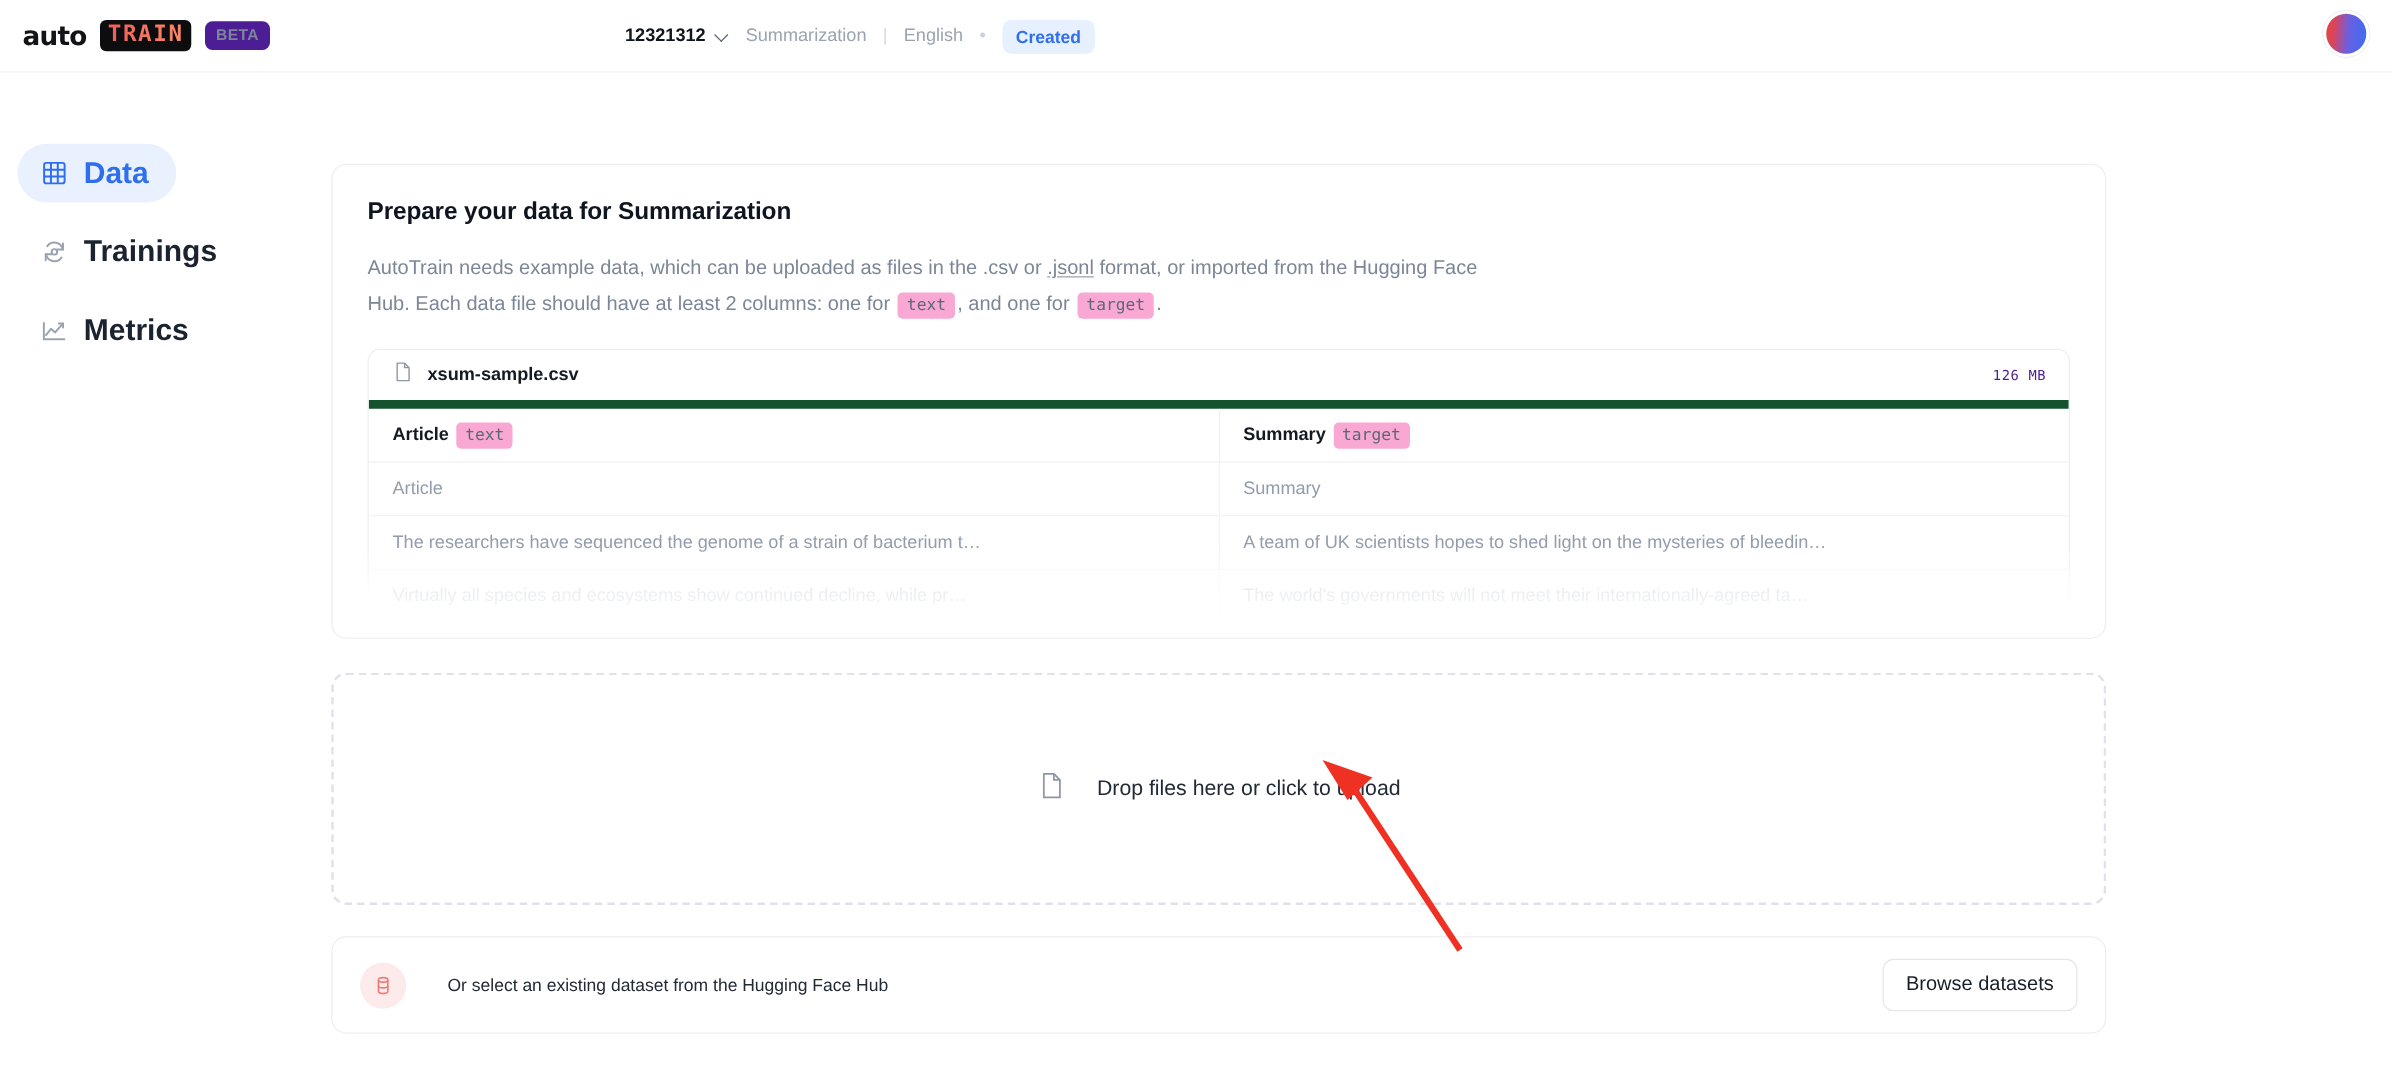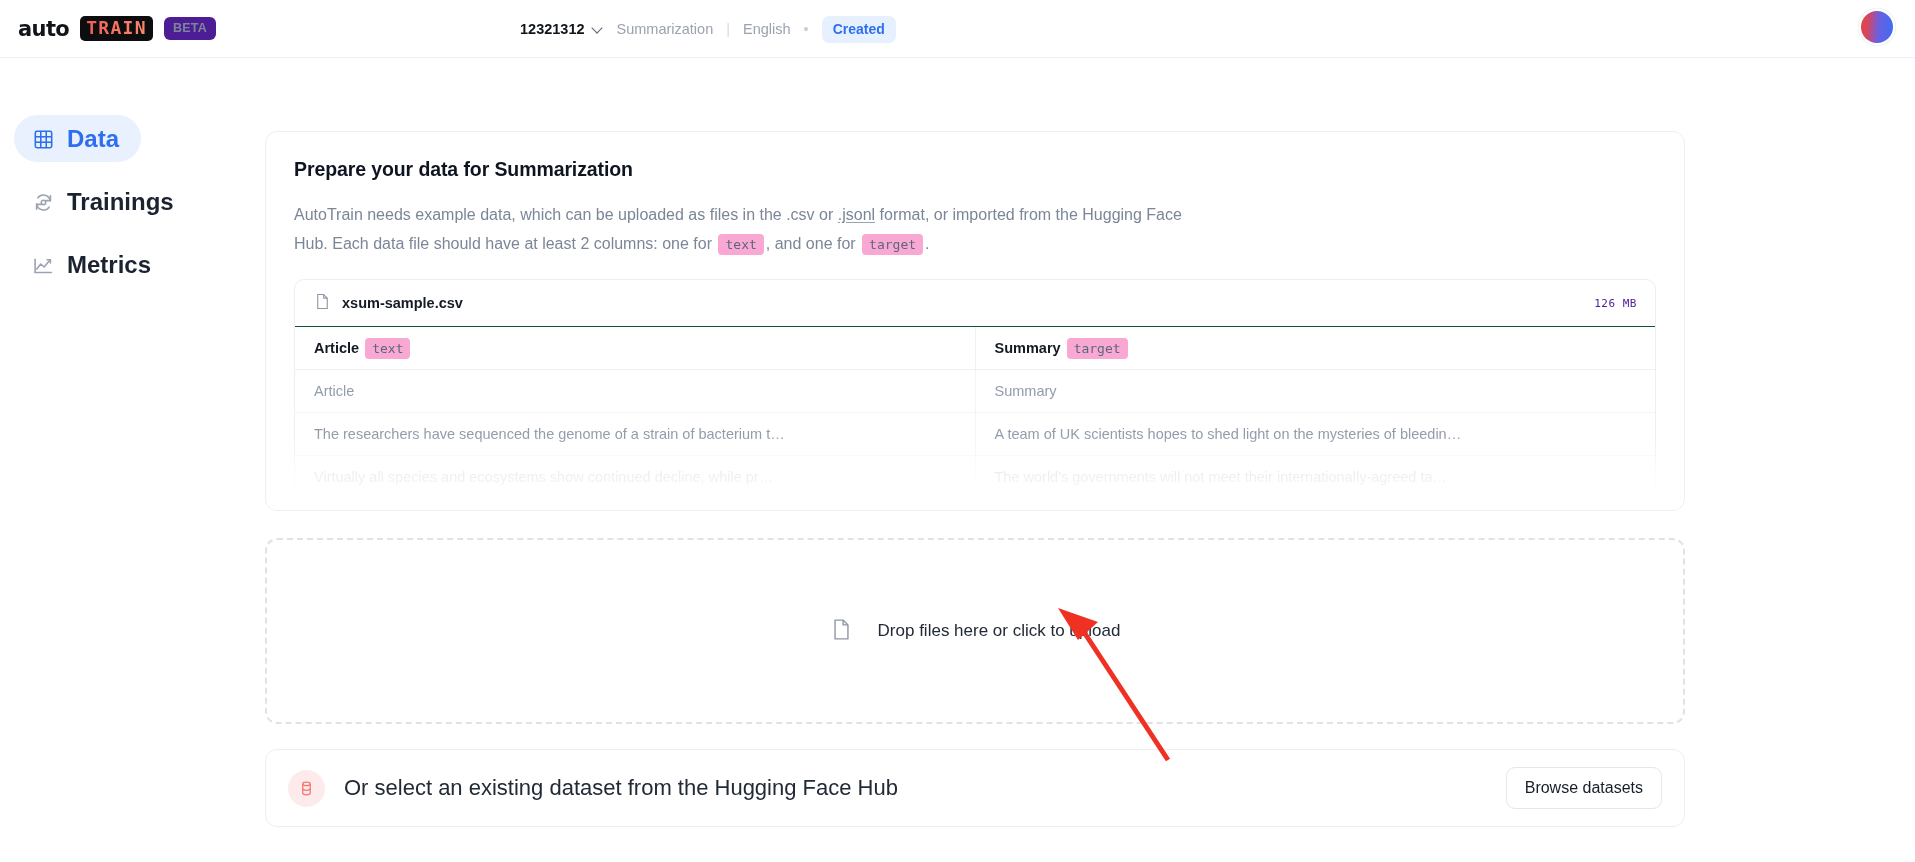--- a/index.html
+++ b/index.html
@@ -57,21 +57,21 @@
     color: #7b8798;
     font-size: 12.5px;
     font-weight: 600;
     letter-spacing: 0.3px;
     padding: 4px 9px 5px 9px;
     border-radius: 6px;
   }
 
   .project-meta {
     position: absolute;
-    left: 520px;
+    left: 500px;
     top: 0;
     height: 58px;
     display: flex;
     align-items: center;
     gap: 13px;
   }
   .project-name {
     display: flex;
     align-items: center;
     gap: 8px;
@@ -194,21 +194,21 @@
     margin-top: 20px;
     border: 1px solid #eceef2;
     border-radius: 10px;
     overflow: hidden;
   }
   .file-head {
     display: flex;
     align-items: center;
     height: 47px;
     padding: 0 18px 0 19px;
-    border-bottom: 1px solid #14532d;
+    border-bottom: 7px solid #14532d;
   }
   .file-name {
     font-size: 14.5px;
     font-weight: 700;
     color: #141a24;
     margin-left: 11px;
   }
   .file-size {
     margin-left: auto;
     font-family: "DejaVu Sans Mono", monospace;
@@ -272,21 +272,21 @@
     align-items: center;
     padding: 0 22px 0 22px;
   }
   .db-circle {
     width: 37px; height: 37px;
     border-radius: 50%;
     background: #fdebeb;
     display: flex; align-items: center; justify-content: center;
     flex: 0 0 37px;
   }
-  .hub-label { font-size: 22px; color: #222a36; margin-left: 19px; }
+  .hub-label { font-size: 14px; color: #222a36; margin-left: 33px; }
   .browse-btn {
     margin-left: auto;
     font-size: 16px;
     color: #171e29;
     background: #ffffff;
     border: 1px solid #e4e7ec;
     border-radius: 9px;
     padding: 11px 18px;
     cursor: pointer;
     font-family: Liberation Sans, sans-serif;

